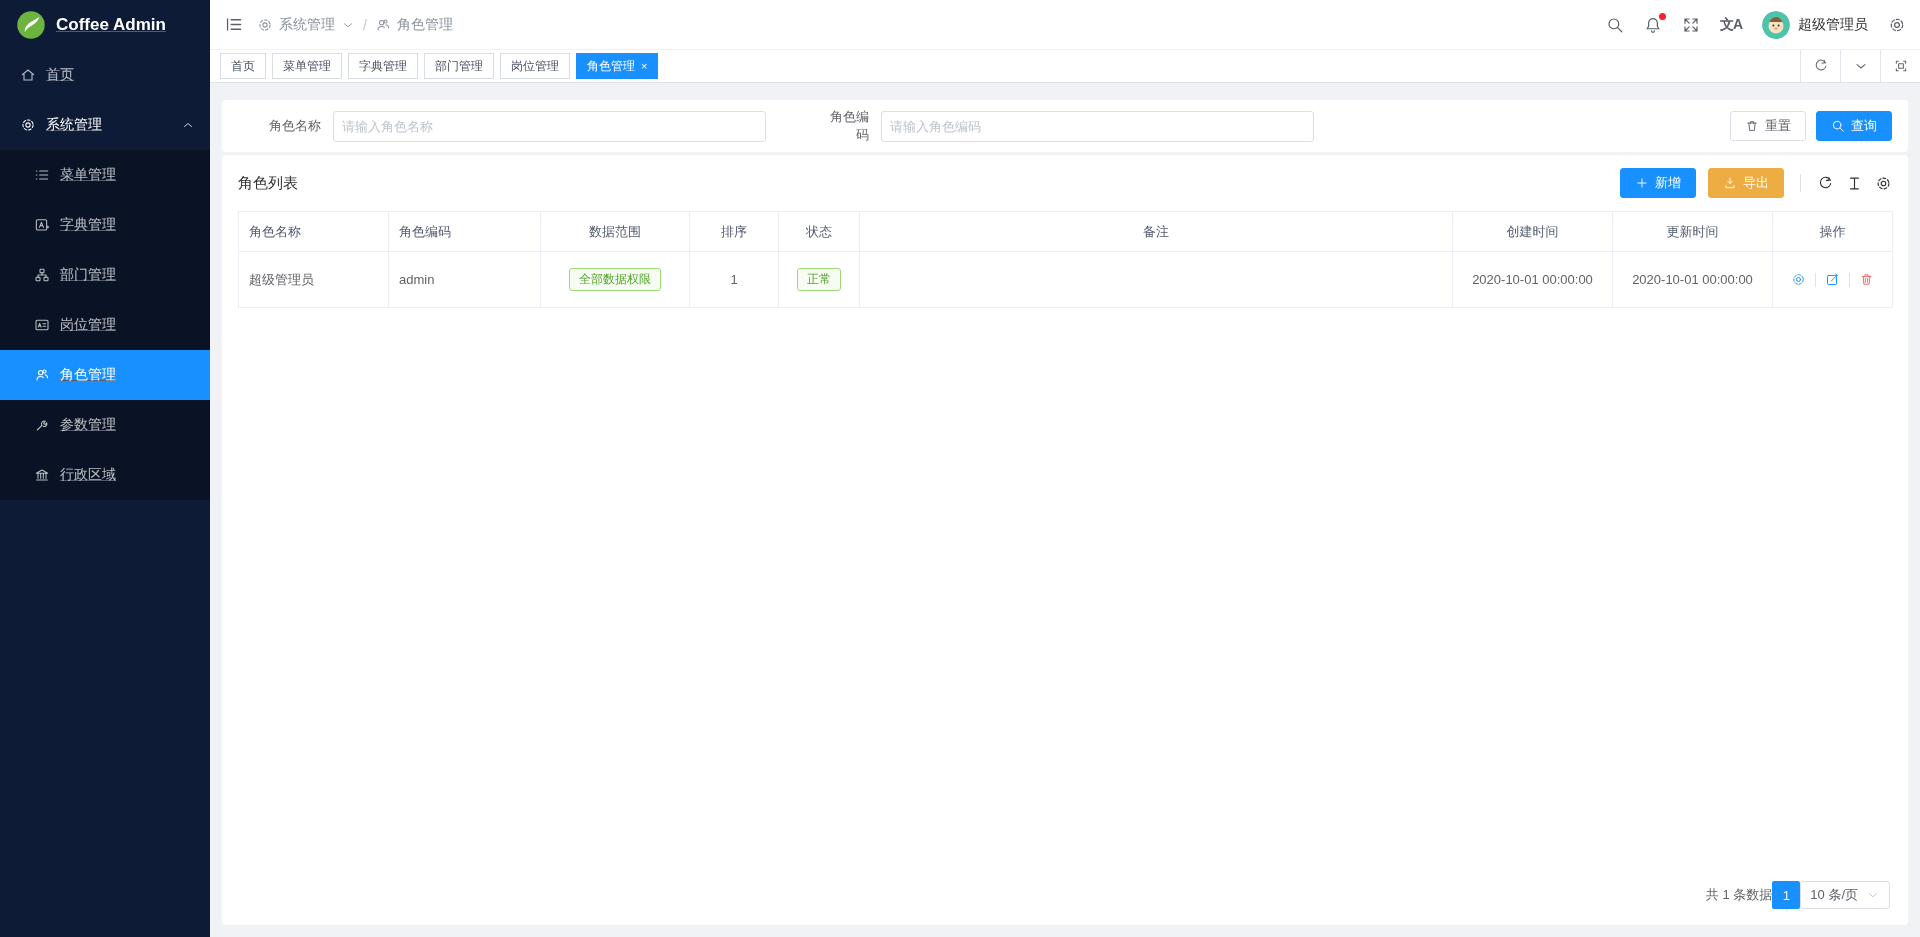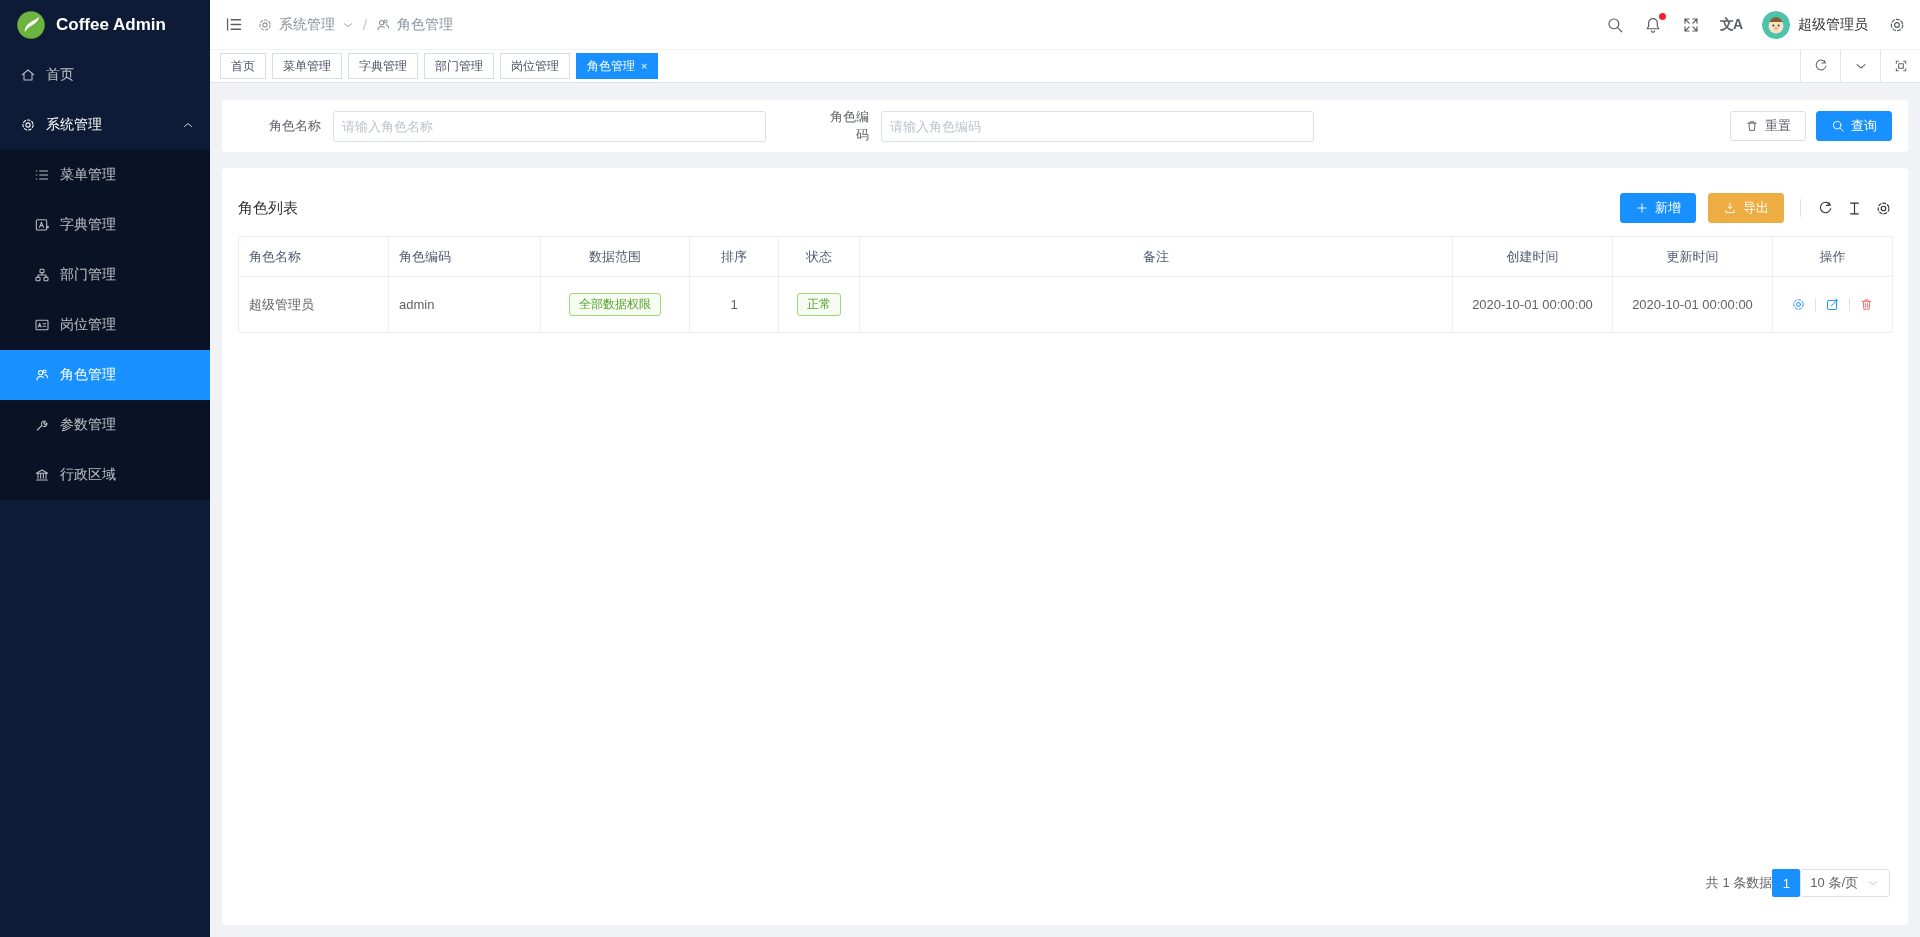--- a/index.html
+++ b/index.html
@@ -6,21 +6,21 @@
   html,body { width:1920px; height:937px; overflow:hidden; }
   body { font-family:"Liberation Sans","DejaVu Sans",sans-serif; font-size:13px; color:#515a6e; background:#f0f2f5; }
   svg { display:block; }
   .ico { width:16px; height:16px; }
   .ico-s { width:14px; height:14px; }
   .stro { fill:none; stroke:currentColor; stroke-width:1.6; stroke-linecap:round; stroke-linejoin:round; }
 
   .app { display:flex; height:100%; }
 
   
-  .sidebar { width:210px; flex-shrink:0; background:#0d1b36; display:flex; flex-direction:column; }
+  .sidebar { width:210px; flex-shrink:0; background:#0d1b36; display:flex; flex-direction:column;text-decoration:underline; }
   .logo { height:50px; display:flex; align-items:center; padding-left:16px; gap:10px; color:#fff; font-weight:bold; font-size:17px; flex-shrink:0; }
   .logo svg { width:30px; height:30px; }
   .menu { flex:1; overflow:hidden; }
   .menu-item { height:50px; display:flex; align-items:center; padding-left:20px; gap:10px; font-size:14px; color:rgba(255,255,255,0.72); cursor:pointer; }
   .menu-item .chev { margin-left:auto; margin-right:16px; width:12px; height:12px; }
   .menu-item.parent-open { color:#fff; }
   .submenu { background:#091325; }
   .submenu .menu-item { padding-left:34px; }
   .menu-item.active { background:#1890ff; color:#fff; }
 
@@ -55,21 +55,21 @@
   .form-item { display:flex; align-items:center; }
   .form-label { width:95px; text-align:right; padding-right:12px; color:#606266; font-size:13px; }
   .form-label.lbl2 { width:60px; margin-left:55px; }
   .txt-input { width:433px; height:31px; border:1px solid #dcdfe6; border-radius:3px; padding:0 8px; font-size:13px; color:#606266; outline:none; }
   .txt-input::placeholder { color:#bdc3cc; }
   .form-buttons { margin-left:auto; display:flex; gap:10px; padding-right:16px; }
   .btn { height:30px; padding:0 14px; border-radius:3px; font-size:13px; display:inline-flex; align-items:center; gap:6px; border:1px solid #dcdfe6; background:#fff; color:#5a5e66; cursor:pointer; font-family:inherit; }
   .btn-primary { background:#1890ff; border-color:#1890ff; color:#fff; }
   .btn-warning { background:#eead42; border-color:#eead42; color:#fff; }
 
-  .table-card { background:#fff; border-radius:4px; margin-top:16px; flex:1; display:flex; flex-direction:column; padding:12px 16px; min-height:0; }
+  .table-card { background:#fff; border-radius:4px; margin-top:3px; flex:1; display:flex; flex-direction:column; padding:0 16px; min-height:0; }
   .card-header { height:56px; display:flex; align-items:center; flex-shrink:0; }
   .card-title { font-size:15px; color:#303133; }
   .card-tools { margin-left:auto; display:flex; align-items:center; gap:12px; }
   .tool-divider { width:1px; height:18px; background:#dcdfe6; margin:0 4px; }
   .tool-icon { color:#303133; cursor:pointer; width:17px; height:17px; }
   .tool-icon svg { width:17px; height:17px; }
 
   table.grid { width:100%; border-collapse:collapse; table-layout:fixed; font-size:13px; color:#606266; flex-shrink:0; }
   .grid th { height:40px; font-weight:normal; color:#515a6e; background:#fff; }
   .grid th, .grid td { border:1px solid #ebeef5; padding:0 10px; text-align:center; }

